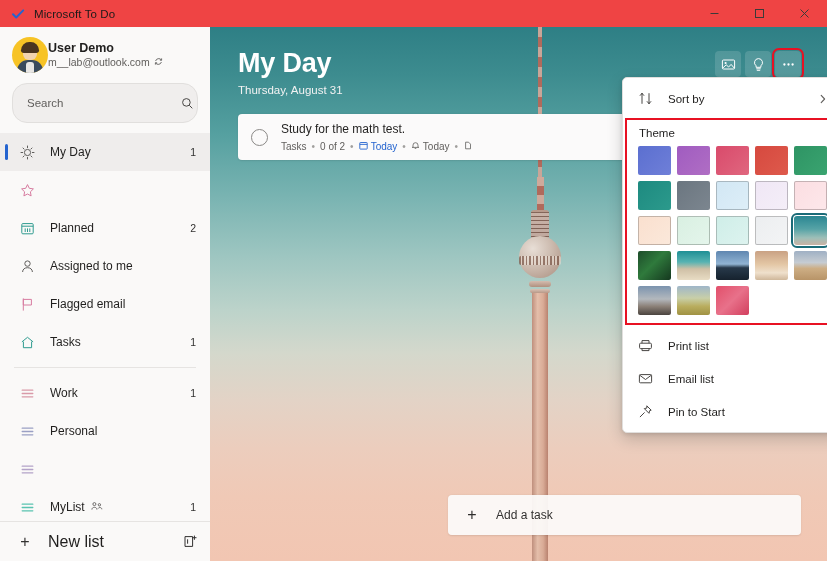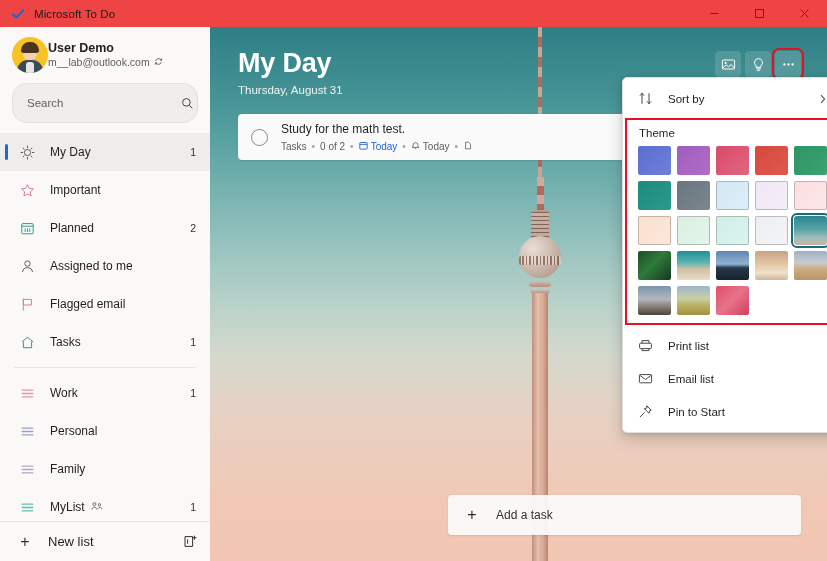--- a/index.html
+++ b/index.html
@@ -126,21 +126,21 @@
   .navshare { margin-left: 6px; display: flex; color: #605e5c; }
   .navcount { font-size: 10.5px; color: #323130; margin-left: 8px; }
   .divider { height: 1px; background: #e6e4e2; margin: 6px 14px 6px 14px; }
 
   .sidebar-footer {
     height: 40px; border-top: 1px solid #e6e4e2;
     display: flex; align-items: center;
     padding: 0 12px 0 16px;
   }
   .newlist-plus { font-size: 16px; color: #323130; width: 18px; display: flex; justify-content: center; }
-  .newlist-label { font-size: 13px; color: #201f1e; margin-left: 14px; flex: 1; }
+  .newlist-label { font-size: 16px; color: #201f1e; margin-left: 14px; flex: 1; }
   .newgroup { display: flex; color: #323130; }
 
   
   .main {
     position: absolute; top: 27px; left: 210px;
     width: 617px; height: 534px;
     overflow: hidden;
   }
   .bg {
     position: absolute; inset: 0;
@@ -391,21 +391,20 @@
         <span class="navlabel">My Day</span>
         <span class="navcount">1</span>
       </div>
 
       <div class="navitem">
         <span class="navicon">
           <svg width="15" height="15" viewBox="0 0 15 15">
               <path d="M7.5 1.6l1.8 3.7 4.1.6-3 2.9.7 4.1-3.6-1.9-3.6 1.9.7-4.1-3-2.9 4.1-.6z" stroke="#d77ca0" fill="none" stroke-width="1" stroke-linejoin="round"></path>
             </svg>
         </span>
-        <span class="navlabel">Important</span>
         <span class="navcount"></span>
       </div>
 
       <div class="navitem">
         <span class="navicon">
           <svg width="15" height="15" viewBox="0 0 15 15">
               <rect x="1.8" y="2.6" width="11.4" height="10.2" rx="1" stroke="#2e9b8f" fill="none" stroke-width="1"></rect>
               <path d="M1.8 5.2h11.4" stroke="#2e9b8f" stroke-width="1"></path>
               <path d="M5.2 7.4v3.6M7.5 7.4v3.6M9.8 7.4v3.6" stroke="#2e9b8f" stroke-width="1"></path>
             </svg>
@@ -474,21 +473,20 @@
       </div>
 
       <div class="navitem">
         <span class="navicon">
           <svg width="15" height="15" viewBox="0 0 15 15">
               <g stroke="#b3a3c8" stroke-width="1.3" stroke-linecap="round">
                 <path d="M2.2 4.2h10.6M2.2 7.5h10.6M2.2 10.8h10.6"></path>
               </g>
             </svg>
         </span>
-        <span class="navlabel">Family</span>
         <span class="navcount"></span>
       </div>
 
       <div class="navitem">
         <span class="navicon">
           <svg width="15" height="15" viewBox="0 0 15 15">
               <g stroke="#59c3b0" stroke-width="1.3" stroke-linecap="round">
                 <path d="M2.2 4.2h10.6M2.2 7.5h10.6M2.2 10.8h10.6"></path>
               </g>
             </svg>

